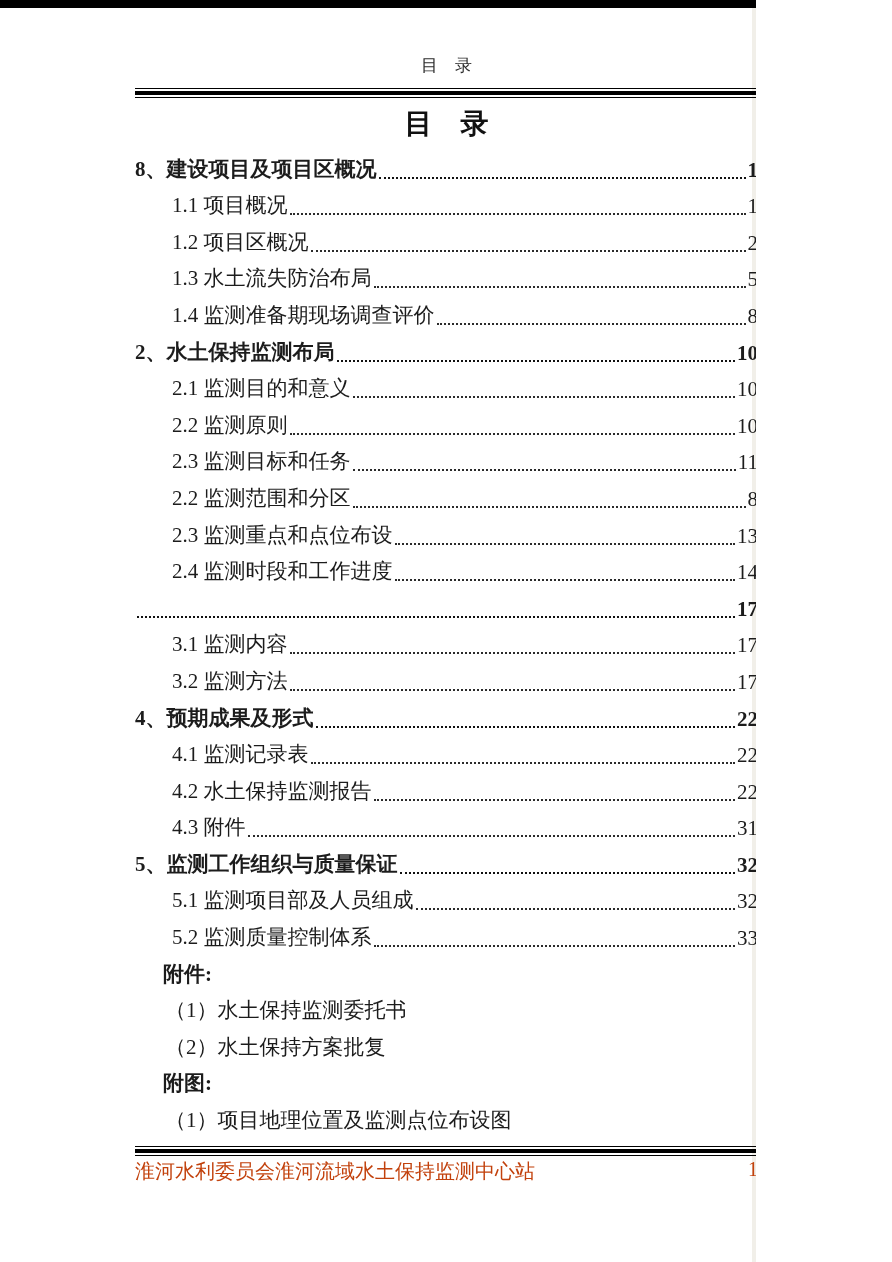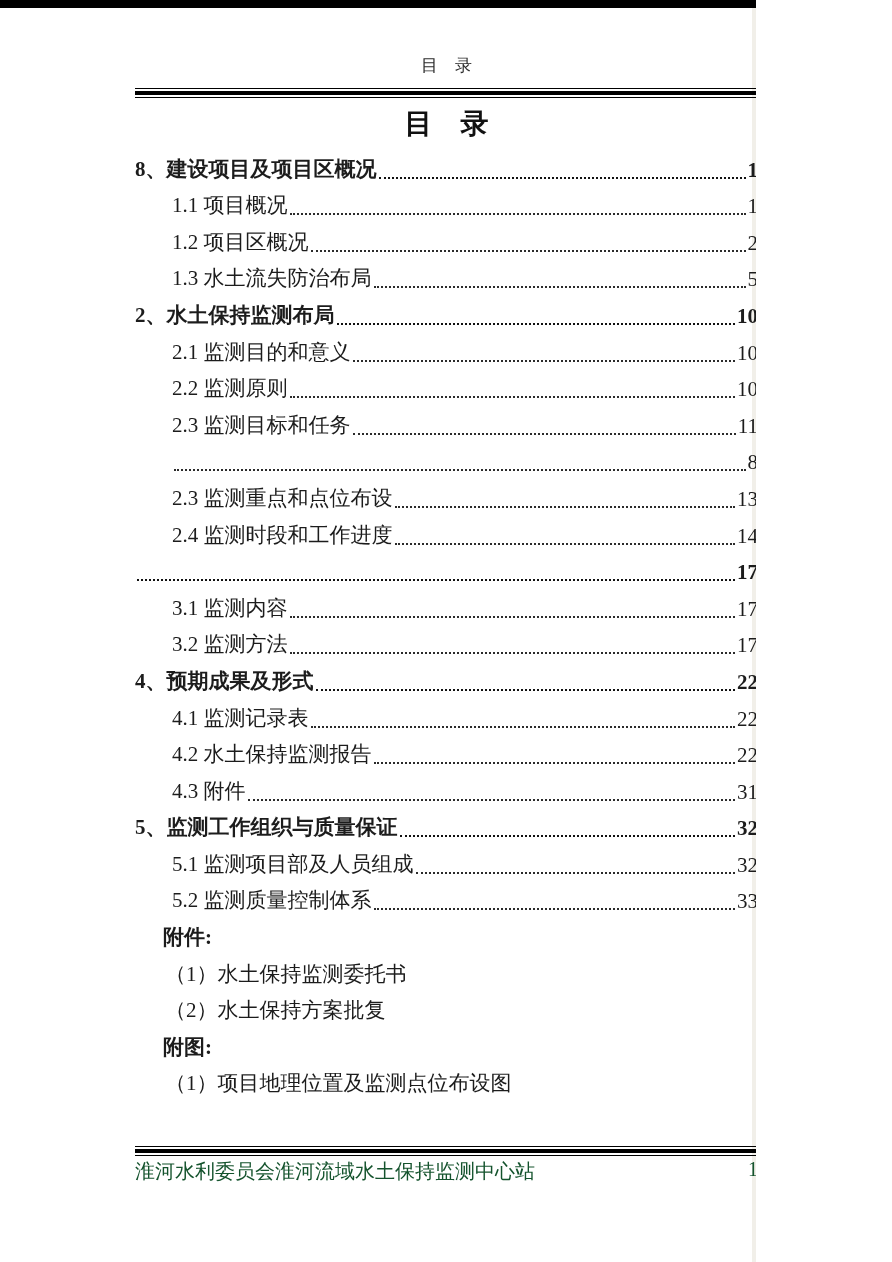--- a/index.html
+++ b/index.html
@@ -82,21 +82,21 @@
   .toc-row.heading { font-weight: bold; padding-left: 28px; }
   .toc-row.item { padding-left: 30px; align-items: flex-end; }
   .footer-text {
     position: absolute;
     top: 1158px; left: 135px;
     width: 623px;
     display: flex;
     justify-content: space-between;
     align-items: flex-start;
     font-size: 20px;
-    color: #14532d;
+    color: #c2410c;
   }
 </style>
 </head>
 <body>
 
 <div class="page">
 
   <div class="top-edge"></div>
   <div class="right-edge"></div>
 
@@ -127,20 +127,25 @@
     <div class="toc-row section">
       <span class="toc-label">1.2 项目区概况</span>
       <span class="toc-dots"></span>
       <span class="toc-page">2</span>
     </div>
     <div class="toc-row section">
       <span class="toc-label">1.3 水土流失防治布局</span>
       <span class="toc-dots"></span>
       <span class="toc-page">5</span>
     </div>
+    <div class="toc-row section">
+      <span class="toc-label">1.4 监测准备期现场调查评价</span>
+      <span class="toc-dots"></span>
+      <span class="toc-page">8</span>
+    </div>
     <div class="toc-row chapter">
       <span class="toc-label">2、水土保持监测布局</span>
       <span class="toc-dots"></span>
       <span class="toc-page">10</span>
     </div>
     <div class="toc-row section">
       <span class="toc-label">2.1 监测目的和意义</span>
       <span class="toc-dots"></span>
       <span class="toc-page">10</span>
     </div>
@@ -148,20 +153,21 @@
       <span class="toc-label">2.2 监测原则</span>
       <span class="toc-dots"></span>
       <span class="toc-page">10</span>
     </div>
     <div class="toc-row section">
       <span class="toc-label">2.3 监测目标和任务</span>
       <span class="toc-dots"></span>
       <span class="toc-page">11</span>
     </div>
     <div class="toc-row section">
+      <span class="toc-label">2.2 监测范围和分区</span>
       <span class="toc-dots"></span>
       <span class="toc-page">8</span>
     </div>
     <div class="toc-row section">
       <span class="toc-label">2.3 监测重点和点位布设</span>
       <span class="toc-dots"></span>
       <span class="toc-page">13</span>
     </div>
     <div class="toc-row section">
       <span class="toc-label">2.4 监测时段和工作进度</span>

